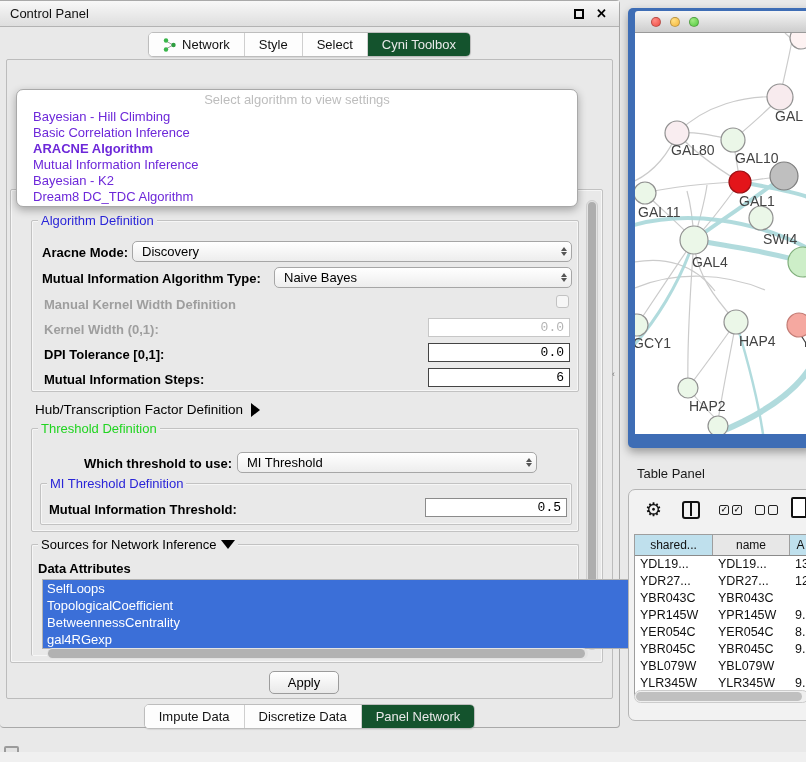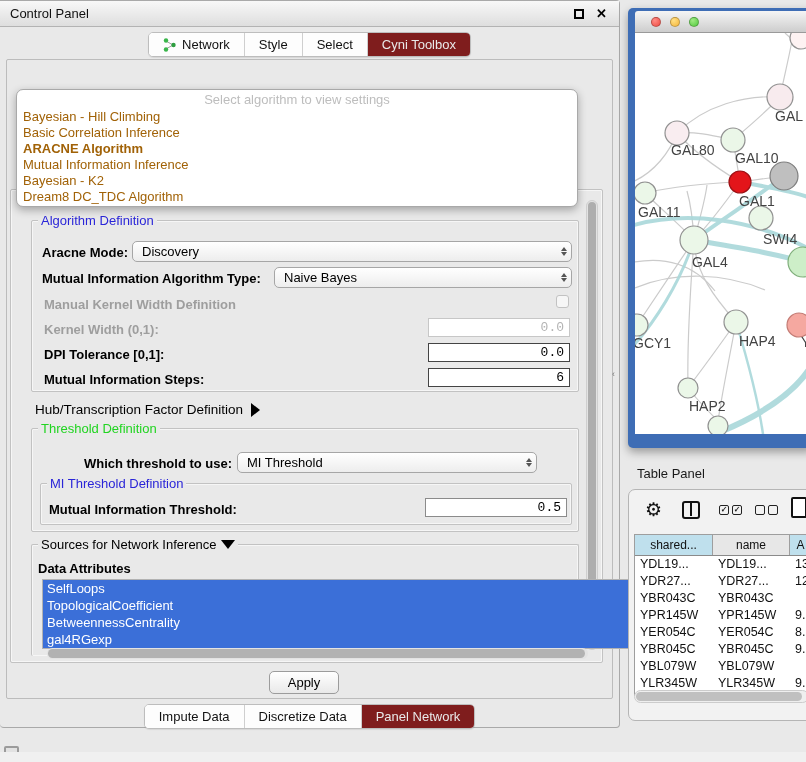--- a/index.html
+++ b/index.html
@@ -17,32 +17,32 @@
   .float-icon { position:absolute; right:35px; top:8px; width:10px; height:10px; border:2px solid #000; }
   .close-icon { position:absolute; right:12px; top:5px; font-size:13px; font-weight:bold; color:#000; }
 
   
   .tabbar { position:absolute; left:0; top:31px; width:100%; display:flex; justify-content:center; }
   .tabgroup { display:flex; border:1px solid #bdbdbd; border-radius:5px; overflow:hidden; background:#fdfdfd;
     box-shadow:0 1px 1px rgba(0,0,0,0.08); }
   .tab { height:23px; display:flex; align-items:center; padding:0 14px; font-size:13px; color:#111;
     border-right:1px solid #cfcfcf; background:#fdfdfd; white-space:nowrap; }
   .tab:last-child { border-right:none; }
-  .tab.selected { background:#7f1d1d; color:#e9e9e9; }
+  .tab.selected { background:#14532d; color:#e9e9e9; }
   .net-icon { width:13px; height:14px; margin-right:6px; }
 
   
   .content-panel { position:absolute; left:6px; top:58px; width:607px; height:640px;
     border:1px solid #bcbcbc; background:#e9e9e9; border-radius:2px; }
 
   
   .algo-overlay { position:absolute; left:16px; top:53px; width:562px; height:118px; background:#fff;
     border:1px solid #a9a9a9; border-radius:7px; box-shadow:0 3px 8px rgba(0,0,0,0.3); z-index:30; padding-top:2px;margin-top:35px; }
   .algo-prompt { text-align:center; color:#bdbdbd; font-size:13px; height:17px; }
-  .algo-item { font-size:13px; color:#a16207; padding:0 6px; height:16px; line-height:16px; white-space:nowrap; }
+  .algo-item { font-size:13px; color:#6d28d9; padding:0 16px; height:16px; line-height:16px; white-space:nowrap; }
   .algo-item.selected { font-weight:bold; }
 
   
   .ghost-combo { position:absolute; left:54px; top:167px; width:522px; height:11px; overflow:hidden;
     border:2px solid #9c9c9c; border-top:none; border-radius:0 0 9px 9px; z-index:2; background:#f2f2f2; }
   .ghost-combo span { display:block; margin-top:-9px; padding-left:12px; font-size:13px; color:#c9c9c9; }
 
   
   .fs { position:absolute; border:1px solid #c2c2c2; box-shadow:inset 0 0 0 1px #f6f6f6; border-radius:2px; }
   .fs-legend { position:absolute; top:-8px; left:6px; background:#e9e9e9; padding:0 3px; font-size:13px; color:#000;

